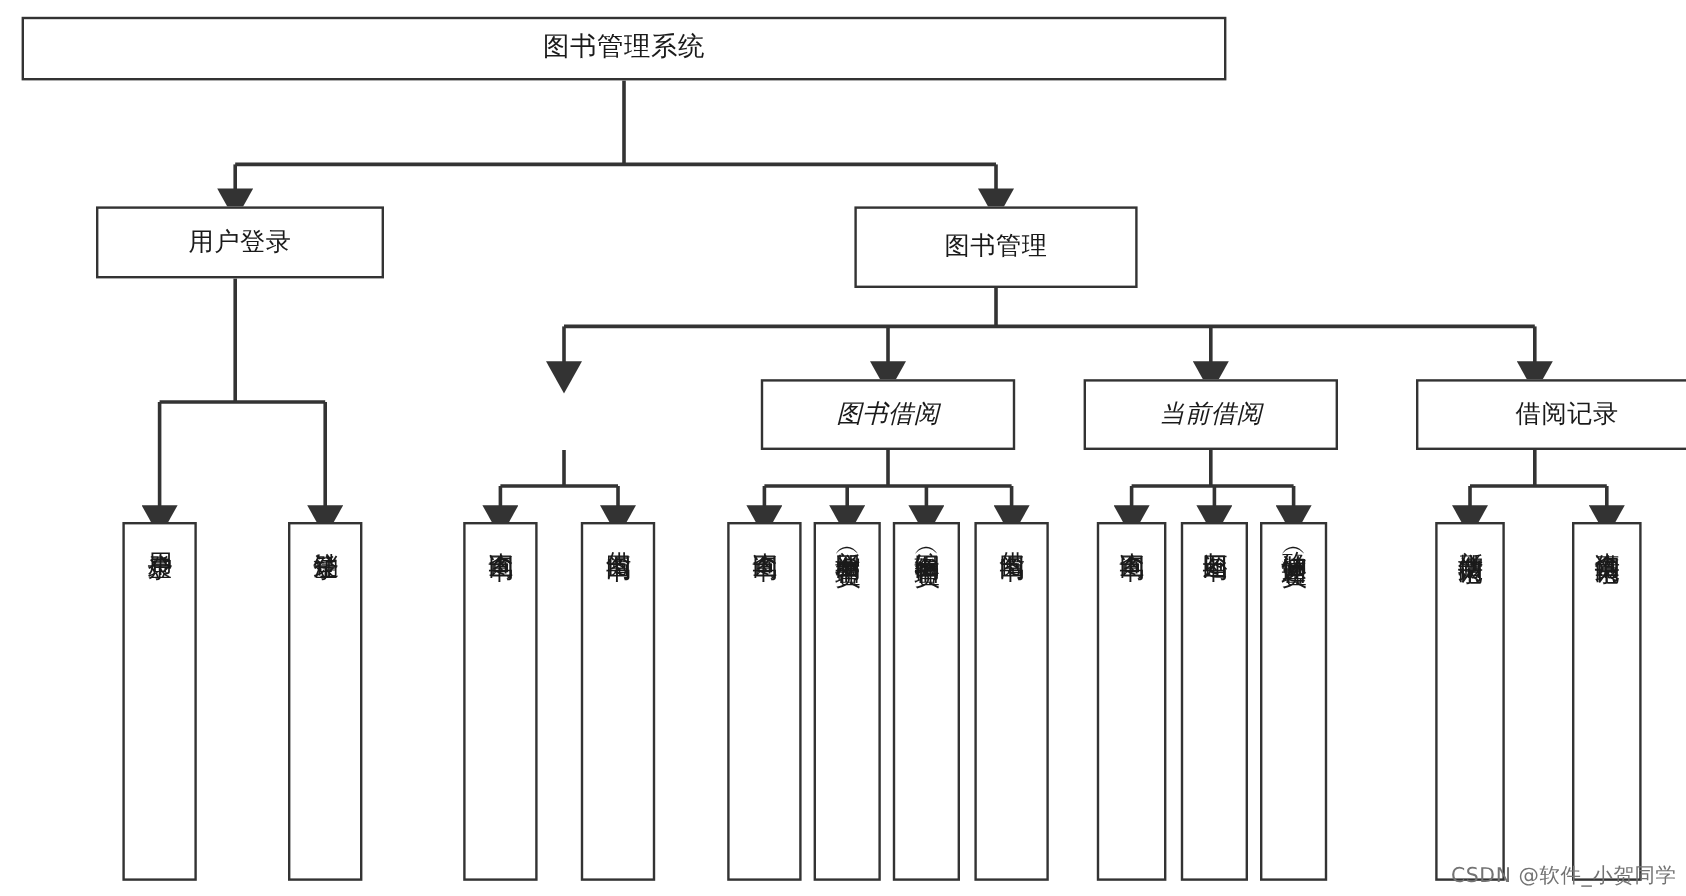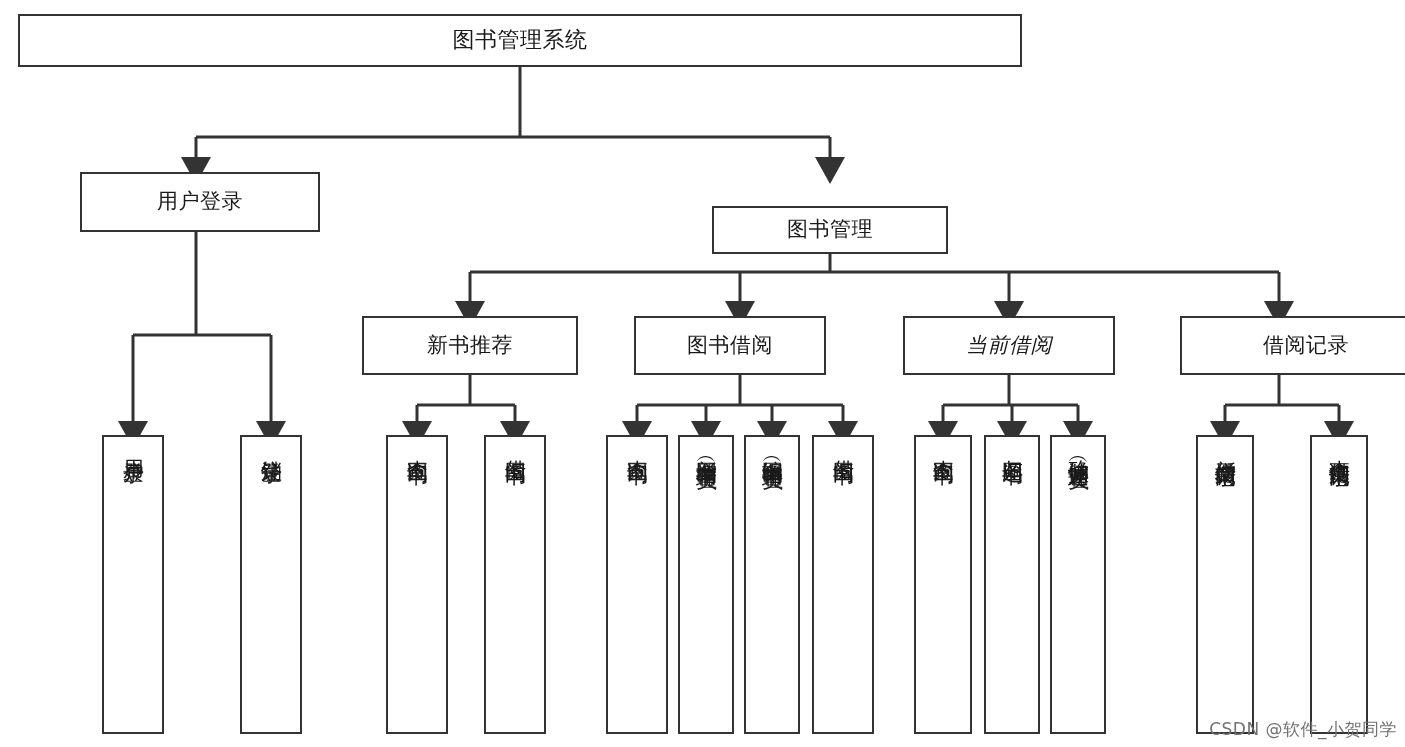--- a/index.html
+++ b/index.html
@@ -121,28 +121,25 @@
     </g>
   </svg>
 
   <div class="node node-h node-root" id="node-root" style="left: 18px; top: 14px; width: 1004px; height: 53px;">
     <span>图书管理系统</span>
   </div>
 
   <div class="node node-h" id="node-l2-0" style="left: 80px; top: 172px; width: 240px; height: 60px;">
     <span>用户登录</span>
   </div>
-  <div class="node node-h" id="node-l2-1" style="left: 712px; top: 172px; width: 236px; height: 48px; margin-top: 34px;">
+  <div class="node node-h" id="node-l2-1" style="left: 712px; top: 172px; width: 236px; height: 68px;">
     <span>图书管理</span>
   </div>
 
-  <div class="node node-h" id="node-l3-0" style="left: 362px; top: 316px; width: 216px; height: 59px;">
-    <span>新书推荐</span>
-  </div>
-  <div class="node node-h" id="node-l3-1" style="left: 634px; top: 316px; width: 192px; height: 59px;">
+  <div class="node node-h" id="node-l3-1" style="left: 634px; top: 316px; width: 212px; height: 59px; font-style: italic;">
     <span>图书借阅</span>
   </div>
   <div class="node node-h" id="node-l3-2" style="left: 903px; top: 316px; width: 212px; height: 59px; font-style: italic;">
     <span>当前借阅</span>
   </div>
   <div class="node node-h" id="node-l3-3" style="left: 1180px; top: 316px; width: 252px; height: 59px;">
     <span>借阅记录</span>
   </div>
 
   <div class="node node-v" id="node-leaf-0" style="left: 102px; top: 435px; width: 62px; height: 299px;">

